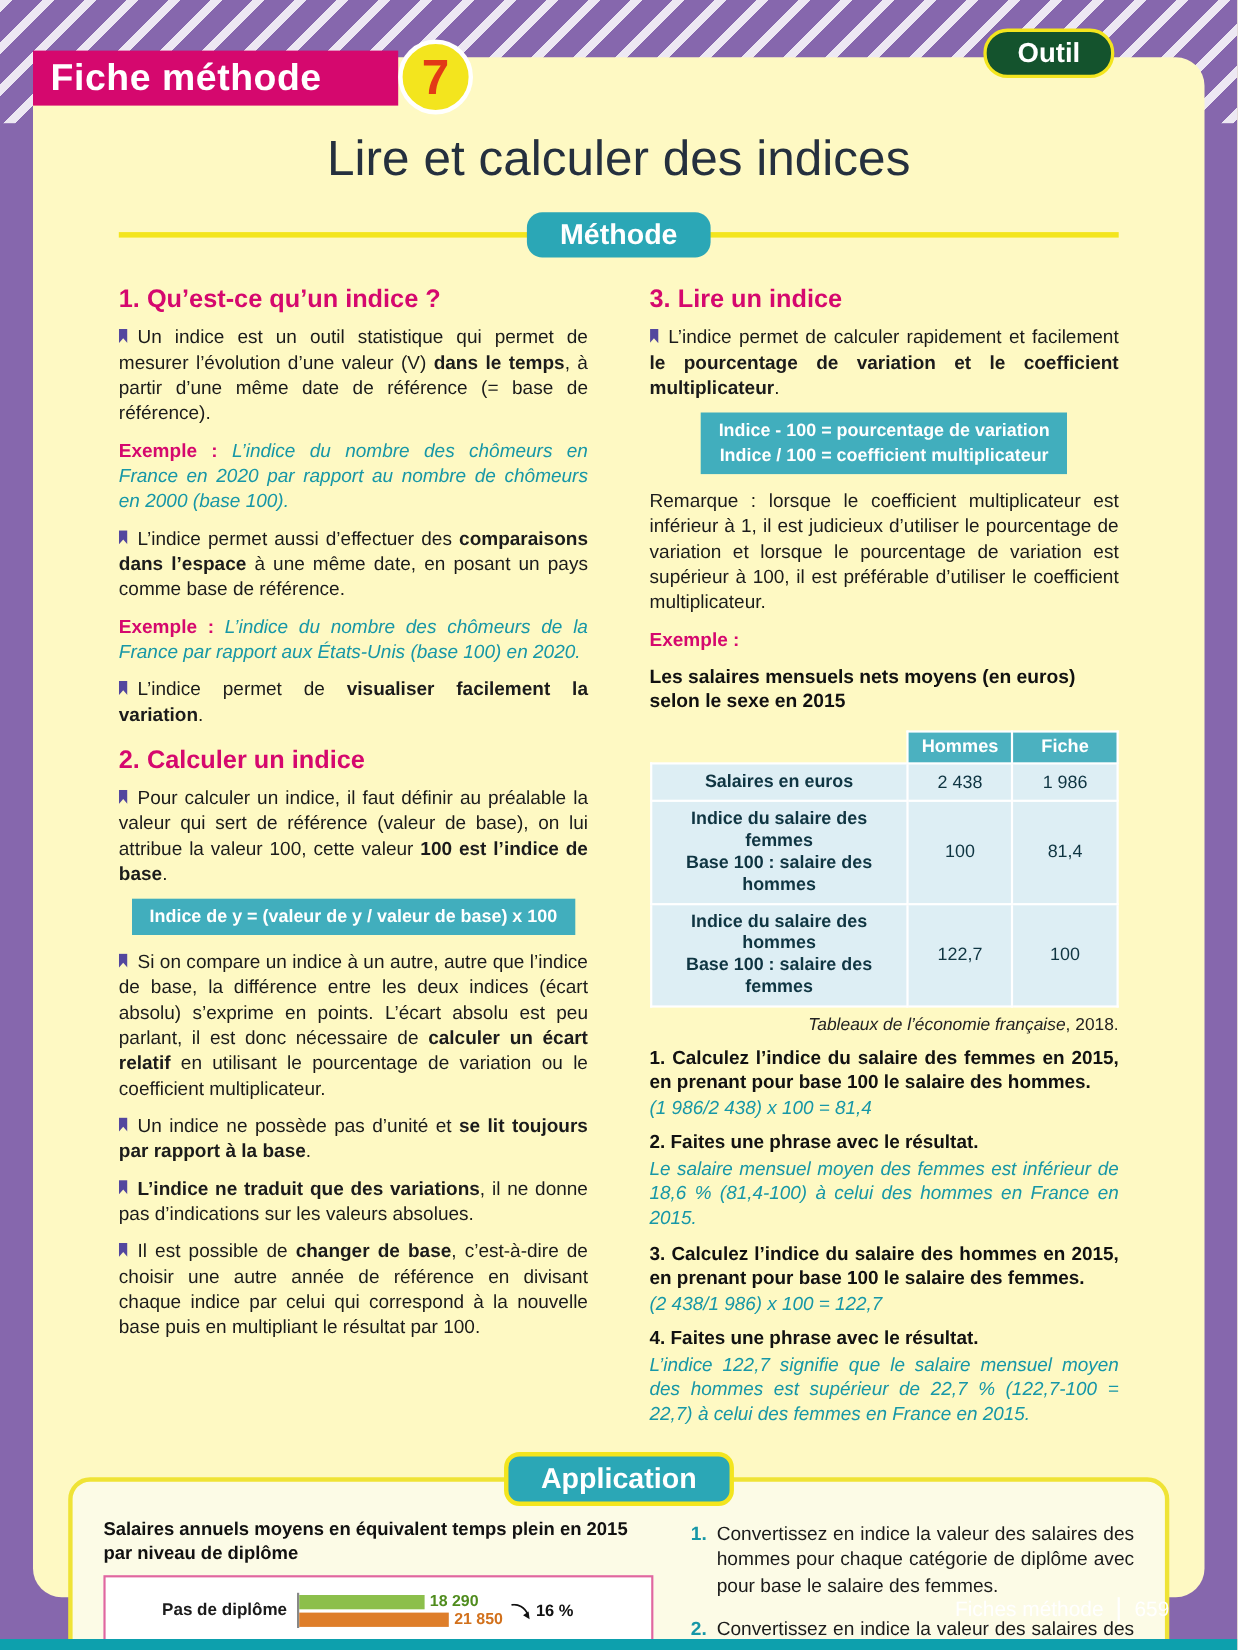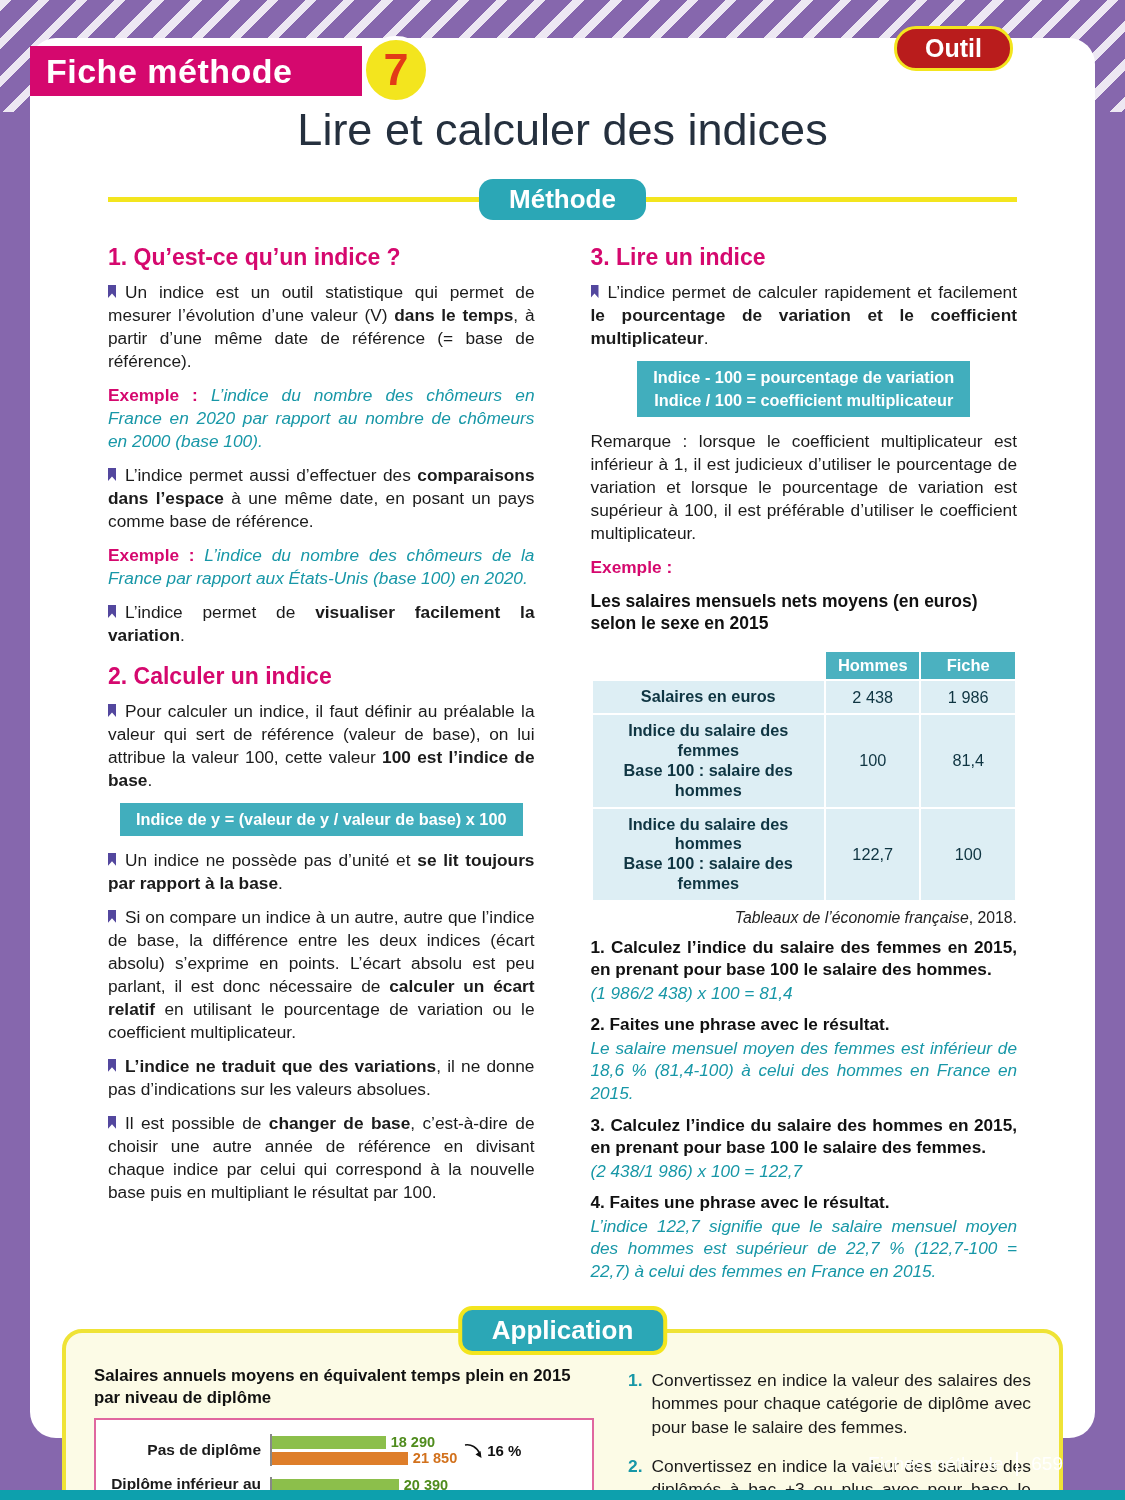--- a/index.html
+++ b/index.html
@@ -2,32 +2,32 @@
 <html><head>
 <meta charset="utf-8">
 <style>
   * { box-sizing: border-box; margin: 0; padding: 0; }
   body { width: 1125px; font-family: "Liberation Sans", "DejaVu Sans", sans-serif; }
 
   .page { position: relative; width: 1125px; height: 1500px; background: #8667ad; overflow: hidden; }
   .stripes { position: absolute; top: 0; left: 0; width: 100%; height: 112px;
     background: repeating-linear-gradient(135deg, rgba(255,255,255,.85) 0 8px, transparent 8px 27px); }
 
-  .card { position: absolute; left: 30px; right: 30px; top: 38px; height: 1400px;
-    background: #ffffff; border-radius: 26px; }
+  .card { position: absolute; left: 30px; right: 30px; top: 52px; height: 1400px;
+    background: #fef9c3; border-radius: 26px; }
   .content { padding: 60px 78px 0; }
 
   .brand-box { position: absolute; left: 30px; top: 46px; width: 332px; height: 50px;
     background: #d5086e; color: #fff; display: flex; align-items: center;
     padding-left: 16px; font-size: 34px; font-weight: bold; letter-spacing: .5px; z-index: 3; }
   .num-circle { position: absolute; left: 362px; top: 36px; width: 68px; height: 68px;
     border-radius: 50%; background: #f3e51e; border: 4px solid #fff;
     display: flex; align-items: center; justify-content: center;
     font-size: 45px; font-weight: bold; color: #e23a17; z-index: 3; }
-  .outil { position: absolute; right: 112px; top: 26px; background: #b91c1c;
+  .outil { position: absolute; right: 112px; top: 26px; background: #14532d;
     border: 3px solid #f3e51e; border-radius: 22px; color: #fff; font-weight: bold;
     font-size: 25px; padding: 5px 28px; z-index: 3; }
 
   .title { text-align: center; font-size: 45px; font-weight: 500; color: #25303e; margin: 6px 0 20px; }
 
   .badge-line { position: relative; height: 46px; display: flex; align-items: center; justify-content: center; }
   .badge-line::before { content: ""; position: absolute; left: 0; right: 0; top: 21px; height: 5px; background: #f3e51e; }
   .pill { position: relative; background: #2ba7b6; color: #fff; font-weight: bold;
     font-size: 26px; padding: 5px 30px; border-radius: 14px; }
 
@@ -106,22 +106,22 @@
               <p class="block"><span class="bullet-icon"></span><span>L’indice permet aussi d’effectuer des <b>comparaisons dans l’espace</b> à une même date, en posant un pays comme base de référence.</span></p>
               <p class="block"><span class="example-label">Exemple : </span><span class="example-text">L’indice du nombre des chômeurs de la France par rapport aux États-Unis (base 100) en 2020.</span></p>
               <p class="block"><span class="bullet-icon"></span><span>L’indice permet de <b>visualiser facilement la variation</b>.</span></p>
             </div>
           <div data-section="1">
               <h3 class="sec-title">2. Calculer un indice</h3>
               <p class="block"><span class="bullet-icon"></span><span>Pour calculer un indice, il faut définir au préalable la valeur qui sert de référence (valeur de base), on lui attribue la valeur 100, cette valeur <b>100 est l’indice de base</b>.</span></p>
               <div class="formula">
                 <div>Indice de y = (valeur de y / valeur de base) x 100</div>
               </div>
+              <p class="block"><span class="bullet-icon"></span><span>Si on compare un indice à un autre, autre que l’indice de base, la différence entre les deux indices (écart absolu) s’exprime en points. L’écart absolu est peu parlant, il est donc nécessaire de <b>calculer un écart relatif</b> en utilisant le pourcentage de variation ou le coefficient multiplicateur.</span></p>
               <p class="block"><span class="bullet-icon"></span><span>Un indice ne possède pas d’unité et <b>se lit toujours par rapport à la base</b>.</span></p>
-              <p class="block"><span class="bullet-icon"></span><span>Si on compare un indice à un autre, autre que l’indice de base, la différence entre les deux indices (écart absolu) s’exprime en points. L’écart absolu est peu parlant, il est donc nécessaire de <b>calculer un écart relatif</b> en utilisant le pourcentage de variation ou le coefficient multiplicateur.</span></p>
               <p class="block"><span class="bullet-icon"></span><span><b>L’indice ne traduit que des variations</b>, il ne donne pas d’indications sur les valeurs absolues.</span></p>
               <p class="block"><span class="bullet-icon"></span><span>Il est possible de <b>changer de base</b>, c’est-à-dire de choisir une autre année de référence en divisant chaque indice par celui qui correspond à la nouvelle base puis en multipliant le résultat par 100.</span></p>
             </div>
         </div>
         <div class="col">
           <div data-section="2">
               <h3 class="sec-title">3. Lire un indice</h3>
               <p class="block"><span class="bullet-icon"></span><span>L’indice permet de calculer rapidement et facilement <b>le pourcentage de variation et le coefficient multiplicateur</b>.</span></p>
               <div class="formula">
                 <div>Indice - 100 = pourcentage de variation</div>

